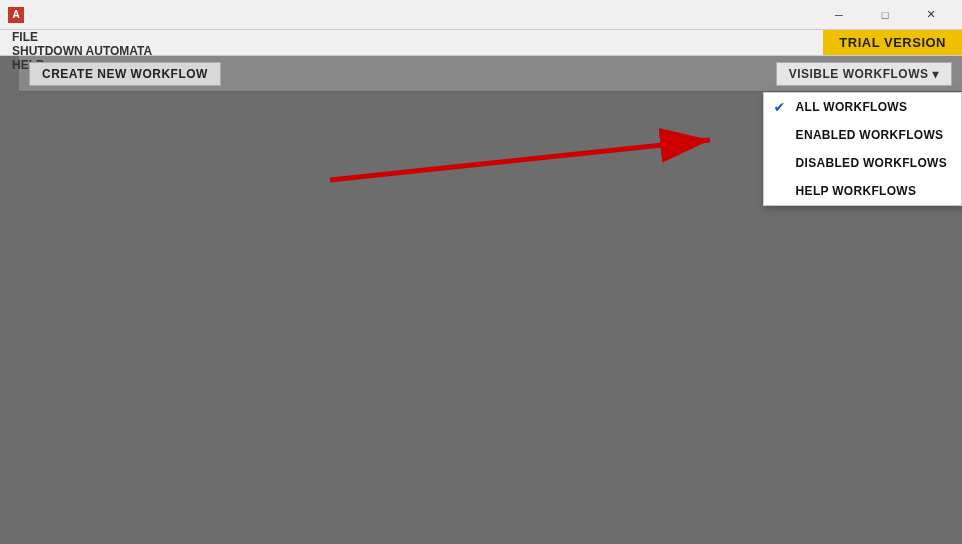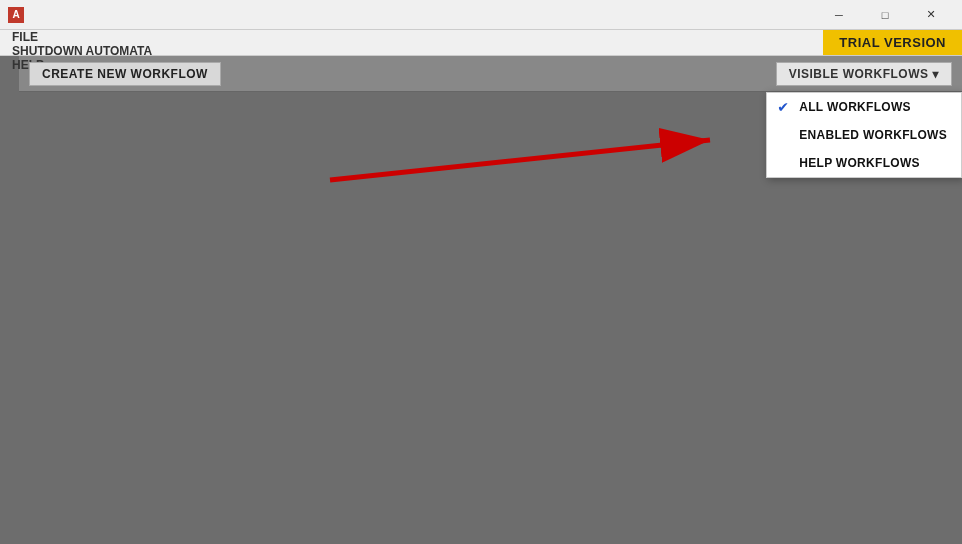--- a/index.html
+++ b/index.html
@@ -234,17 +234,21 @@
     <div class="dropdown-item checked">
       <span class="check-mark">✔</span>
       <span class="dropdown-item-label">ALL WORKFLOWS</span>
     </div>
     <div class="dropdown-item">
       <span class="check-mark">✔</span>
       <span class="dropdown-item-label">ENABLED WORKFLOWS</span>
     </div>
     <div class="dropdown-item">
       <span class="check-mark">✔</span>
+      <span class="dropdown-item-label">DISABLED WORKFLOWS</span>
+    </div>
+    <div class="dropdown-item">
+      <span class="check-mark">✔</span>
       <span class="dropdown-item-label">HELP WORKFLOWS</span>
     </div>
   </div>
 
 </div>
 
 </body></html>

